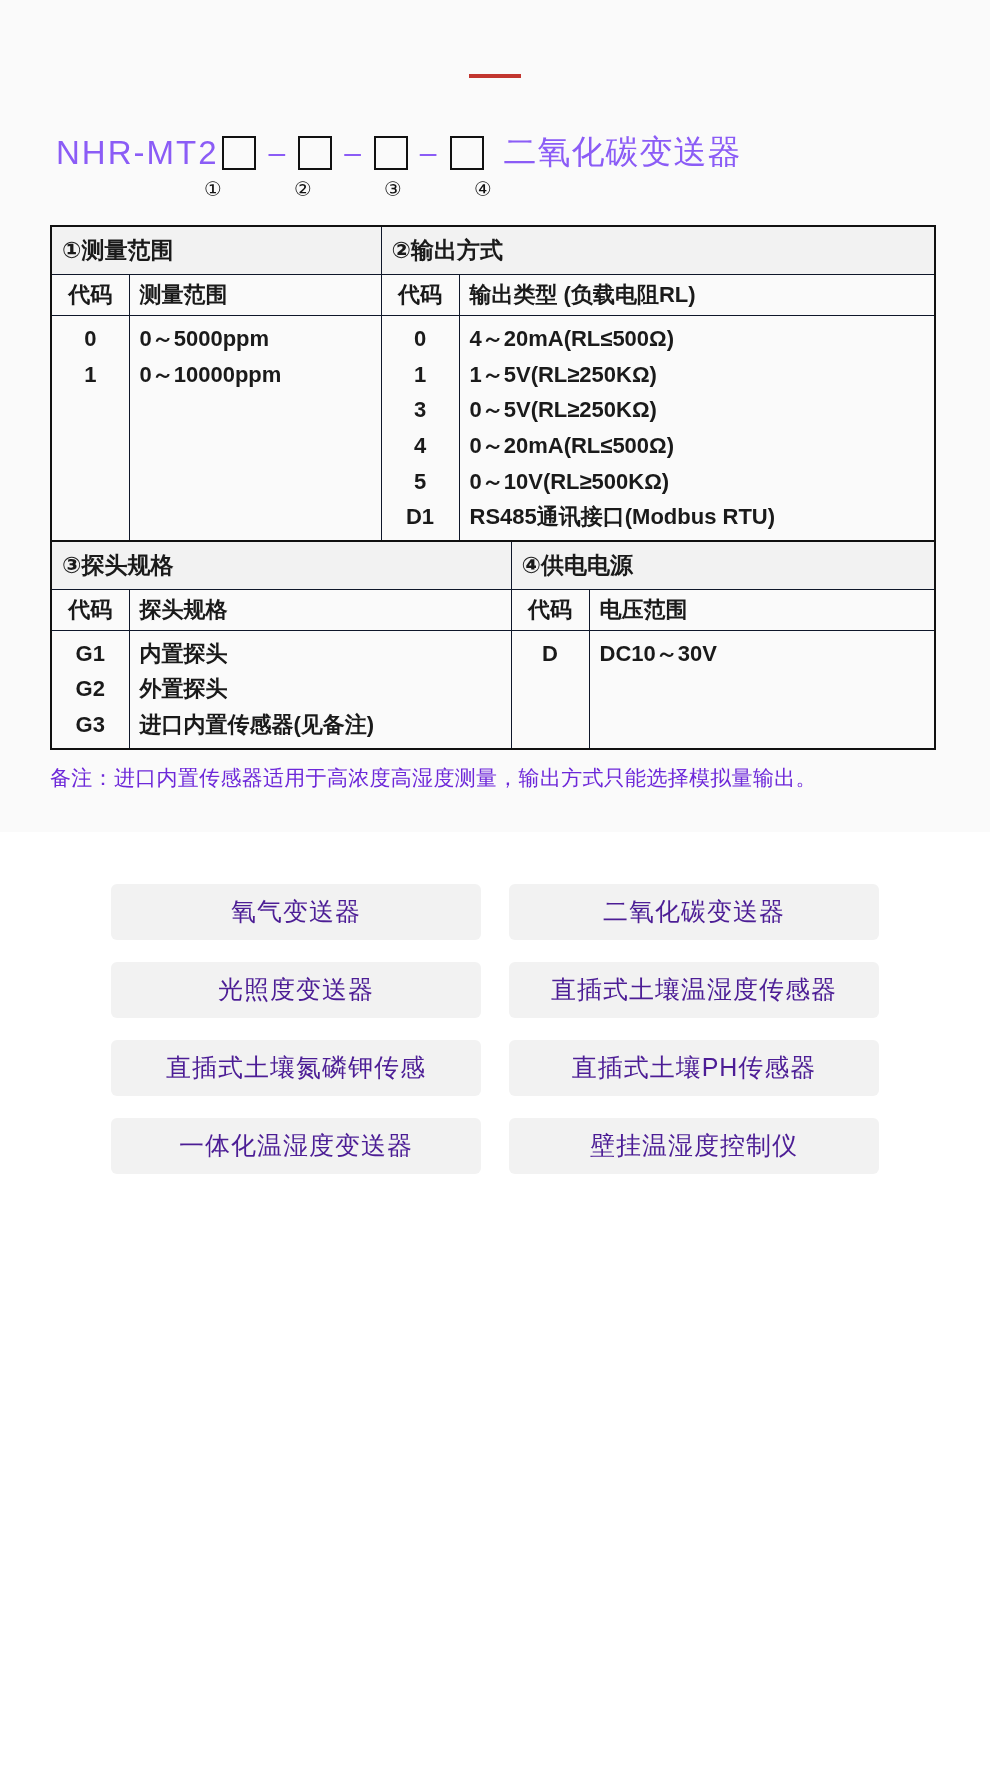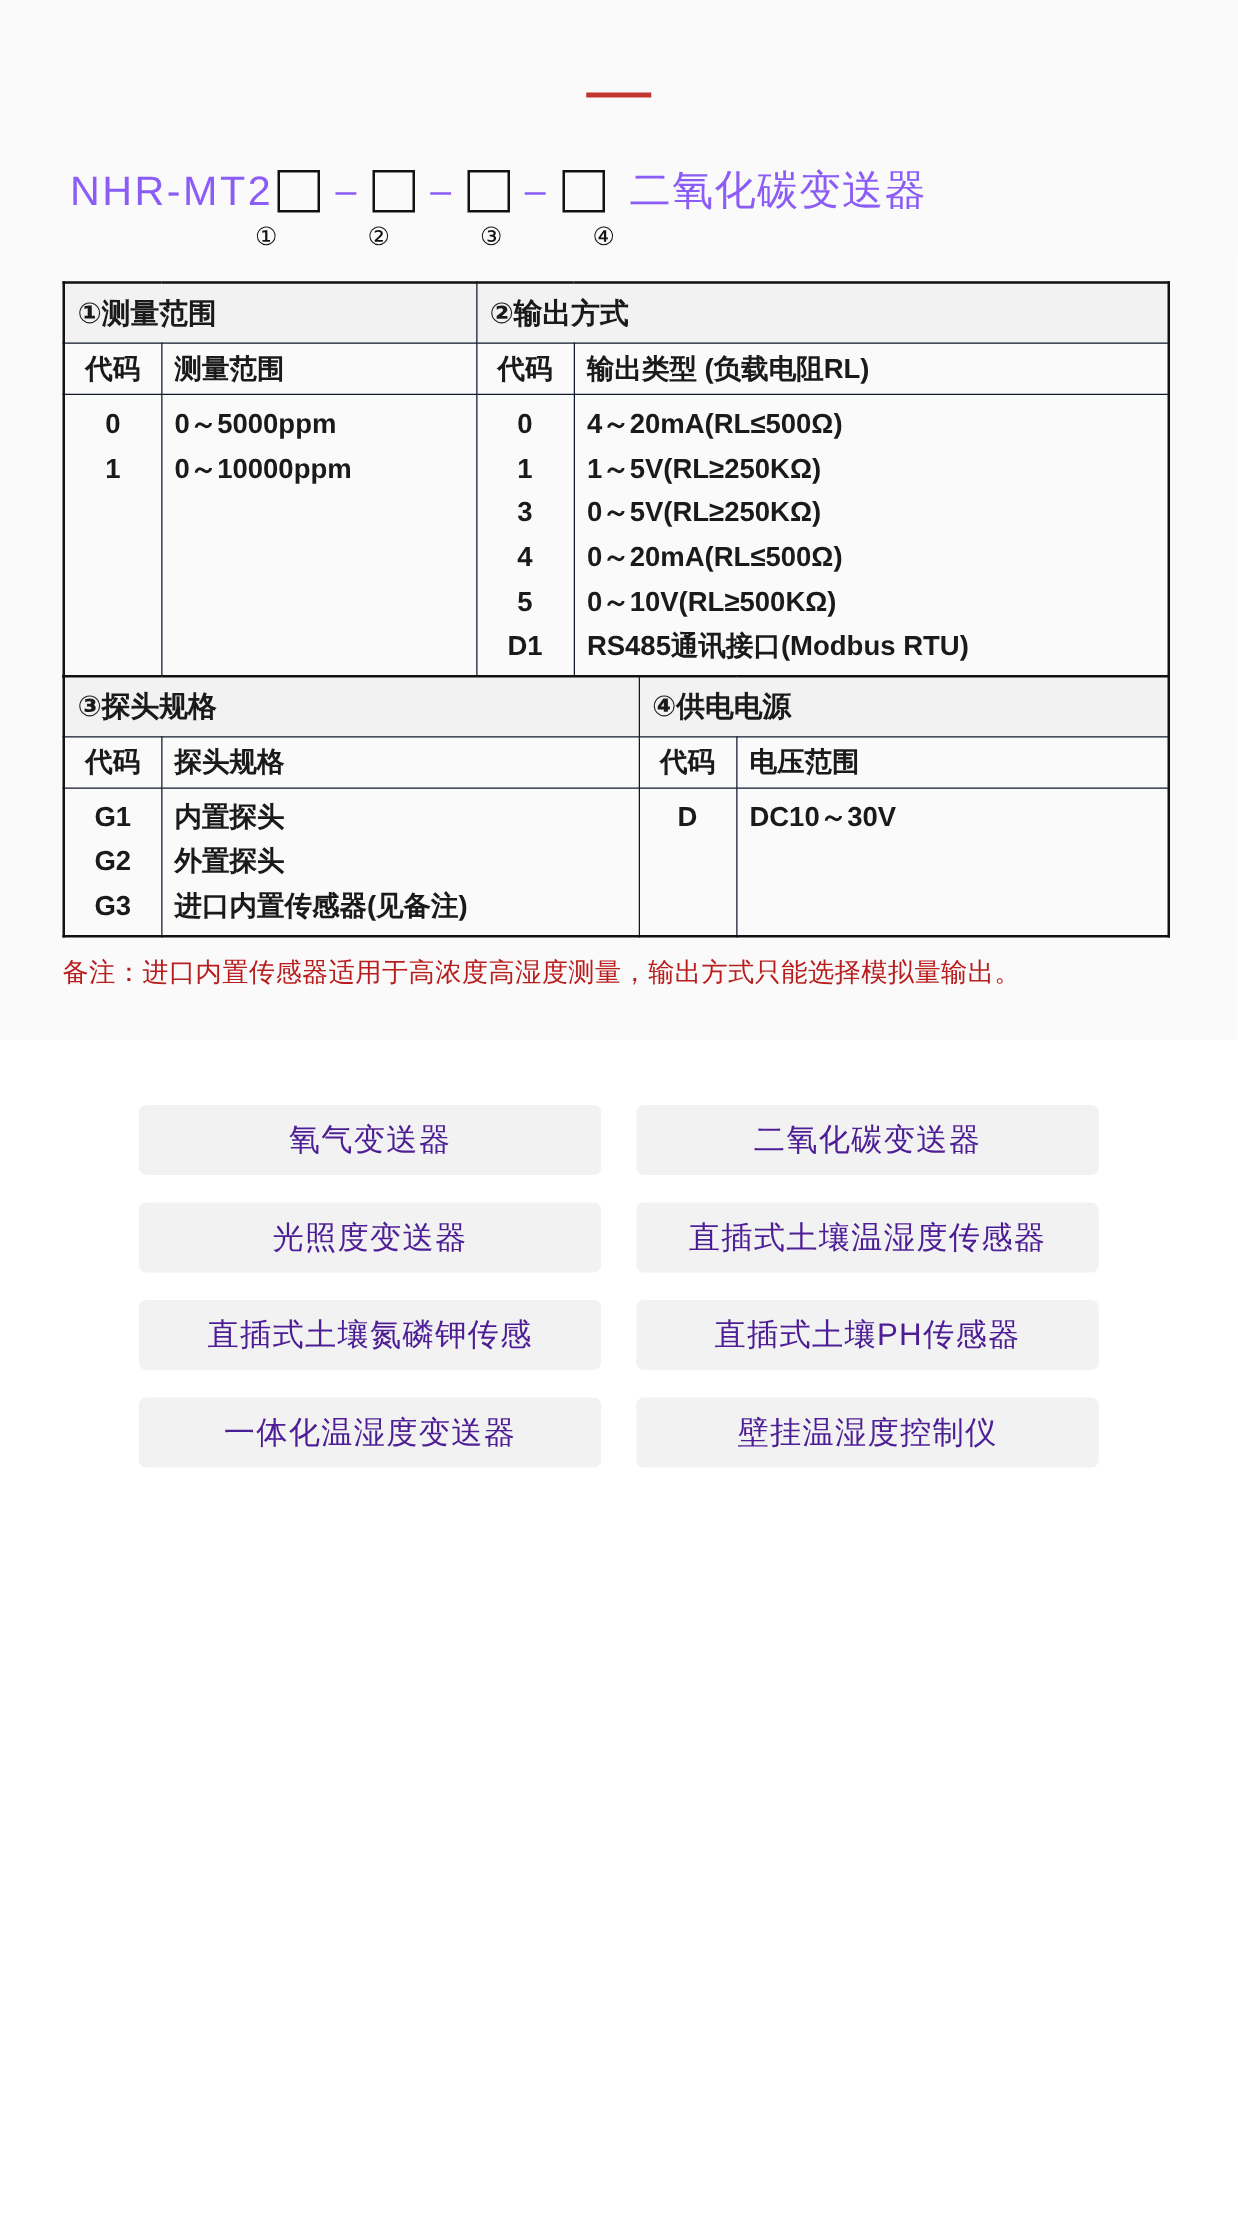--- a/index.html
+++ b/index.html
@@ -83,21 +83,21 @@
     background: #f2f2f2;
     font-size: 23px;
     padding: 8px 10px !important;
   }
   .col-code { width: 78px; text-align: center !important; }
   .cell-lines div { line-height: 1.62; }
 
   .note {
     margin: 14px 50px 0 50px;
     font-size: 21px;
-    color: #b91c1c;
+    color: #6d28d9;
     letter-spacing: 0.3px;
   }
 
   
   .section-products {
     background: #ffffff;
     padding: 52px 0 40px 0;
   }
   .sub-title {
     text-align: center;

